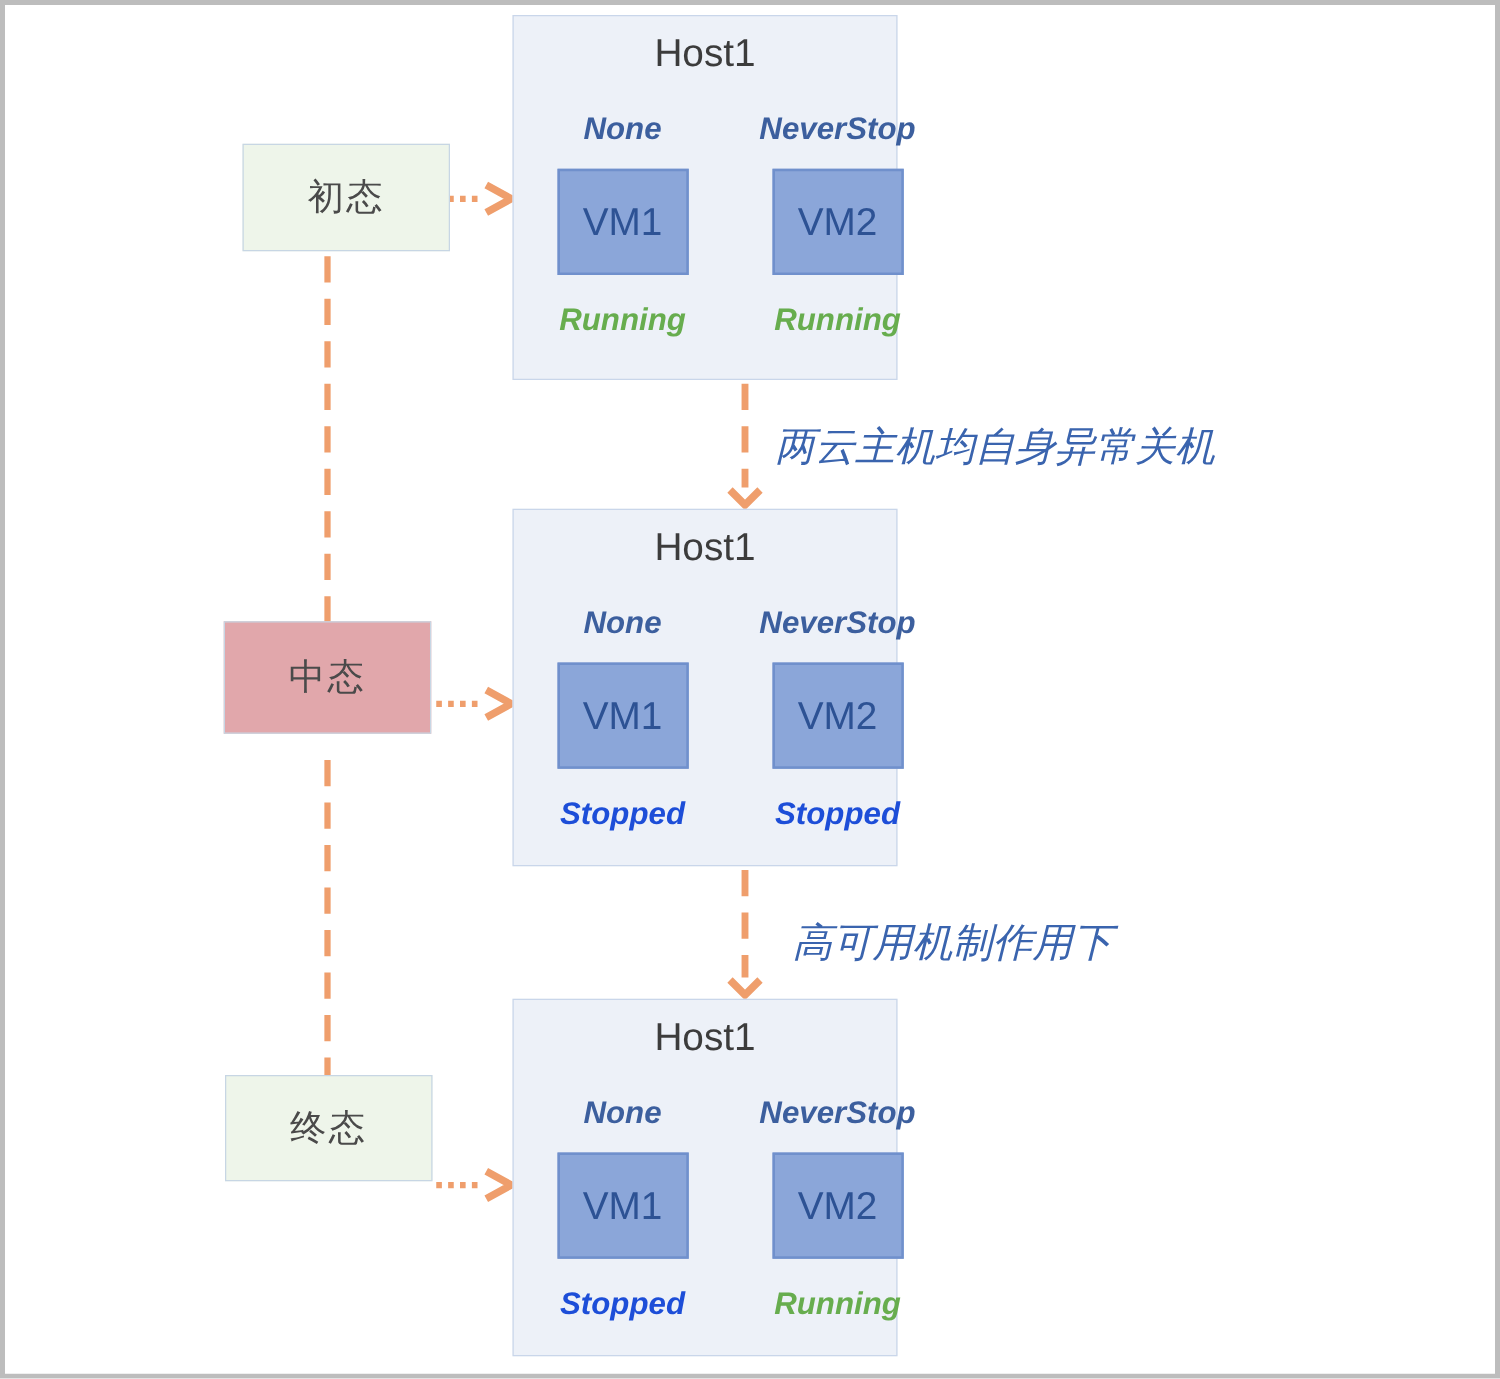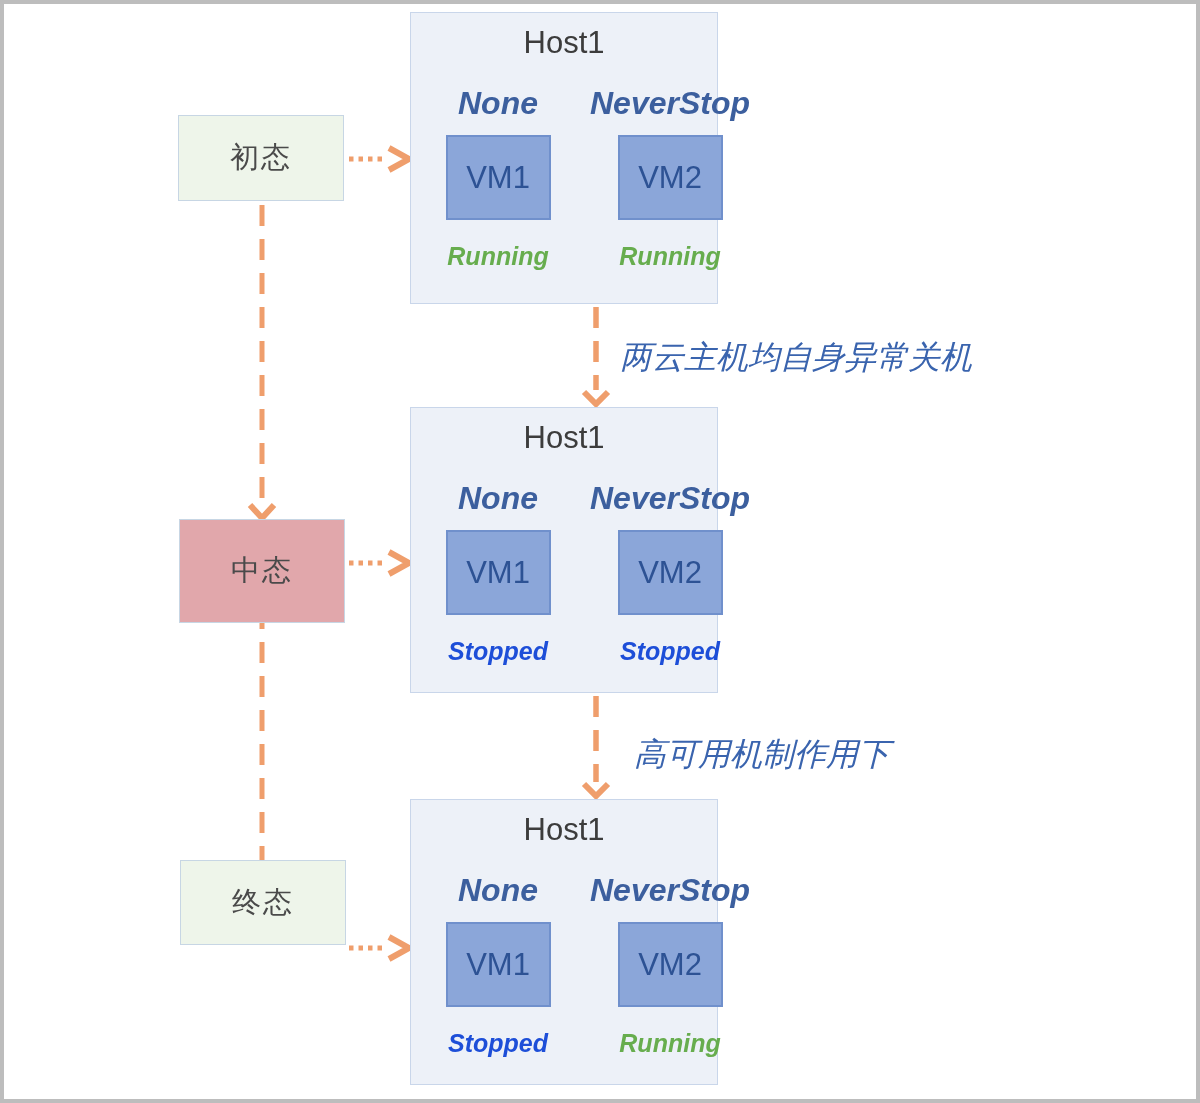--- a/index.html
+++ b/index.html
@@ -35,22 +35,22 @@
     background: #eef5ea;
     display: flex;
     align-items: center;
     justify-content: center;
     font-size: 29px;
     color: #4a4a4a;
     letter-spacing: 2px;
     z-index: 2;
   }
   .state-box[data-kind="alert"] { background: #e1a7ab; }
-  .state-box.s-initial { left: 178px; top: 115px; }
-  .state-box.s-middle  { left: 179px; top: 519px; height: 104px; }
+  .state-box.s-initial { left: 194px; top: 115px; }
+  .state-box.s-middle  { left: 179px; top: 497px; height: 90px; }
   .state-box.s-final   { left: 180px; top: 860px; height: 85px; }
 
   
   .host-box {
     position: absolute;
     left: 410px;
     width: 308px;
     box-sizing: border-box;
     background: #edf1f8;
     border: 1px solid #c9d6ea;
@@ -75,21 +75,21 @@
     width: 160px;
     display: flex;
     flex-direction: column;
     align-items: center;
   }
   .vm-col.c1 { left: 7px; }
   .vm-col.c2 { left: 179px; }
   .vm-policy {
     font-style: italic;
     font-weight: 600;
-    font-size: 32px;
+    font-size: 25px;
     color: #3c5f9e;
     line-height: 32px;
     white-space: nowrap;
   }
   .vm-box {
     margin-top: 16px;
     width: 105px;
     height: 85px;
     box-sizing: border-box;
     background: #8ba6d9;

